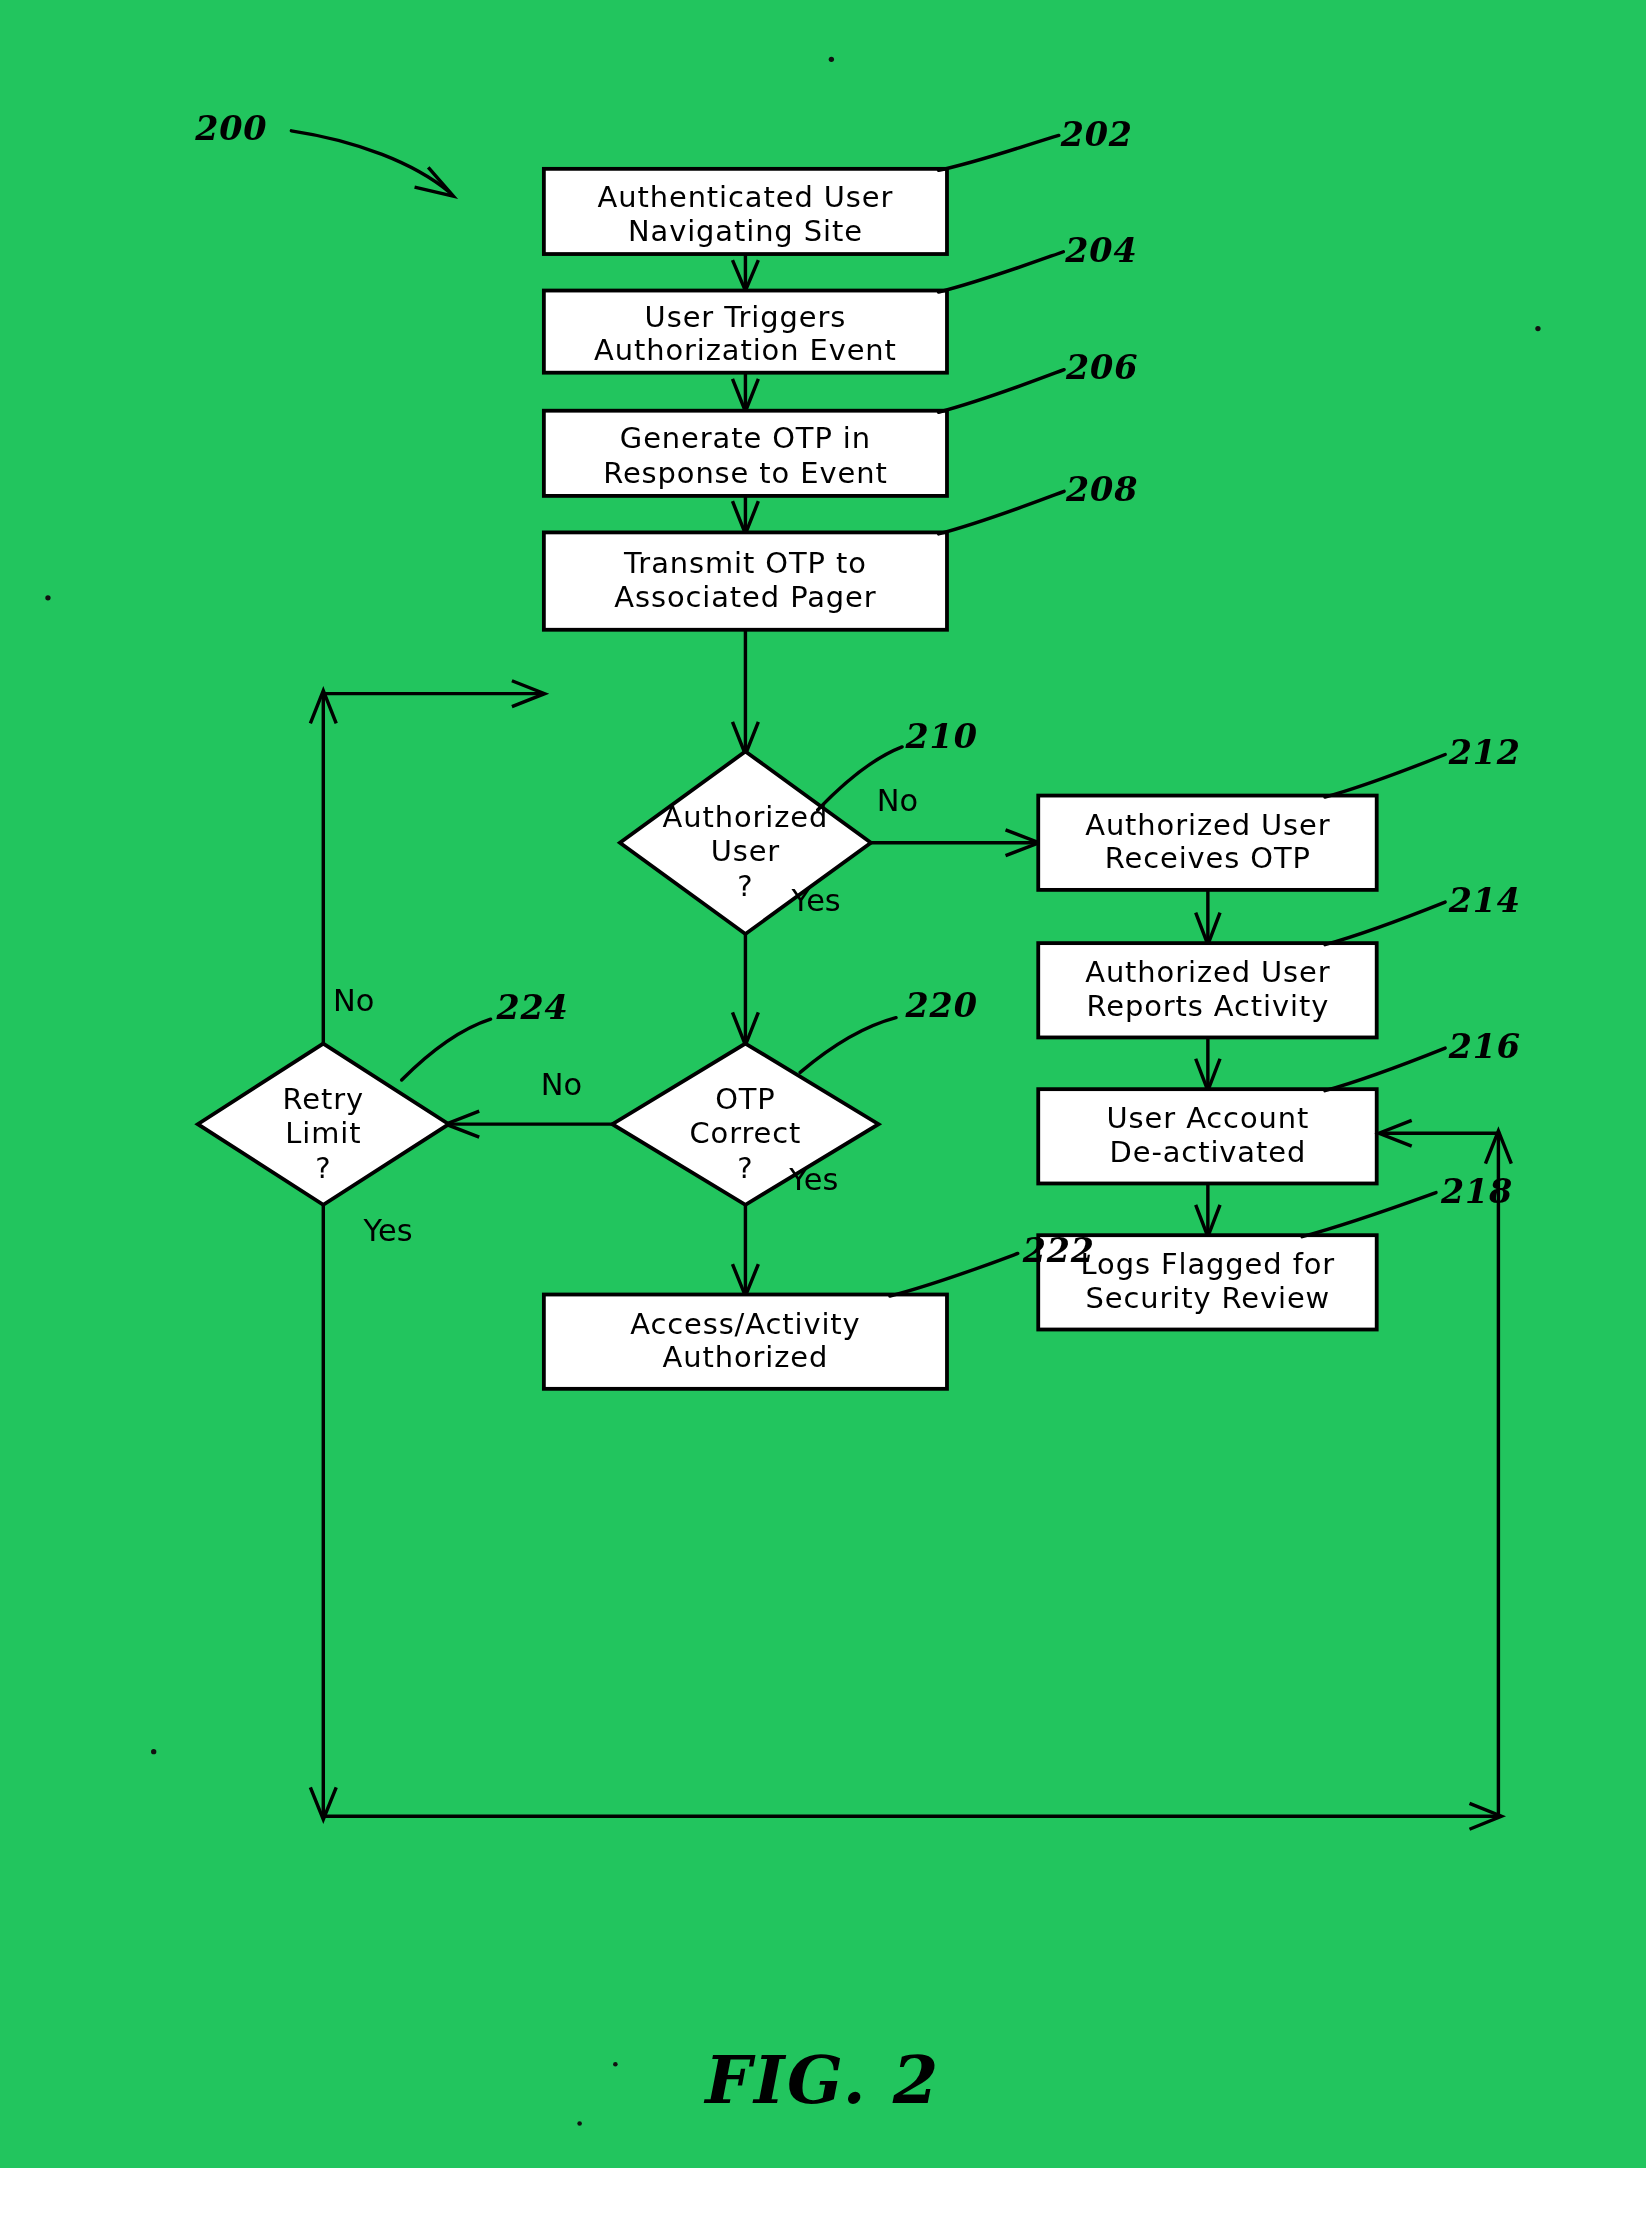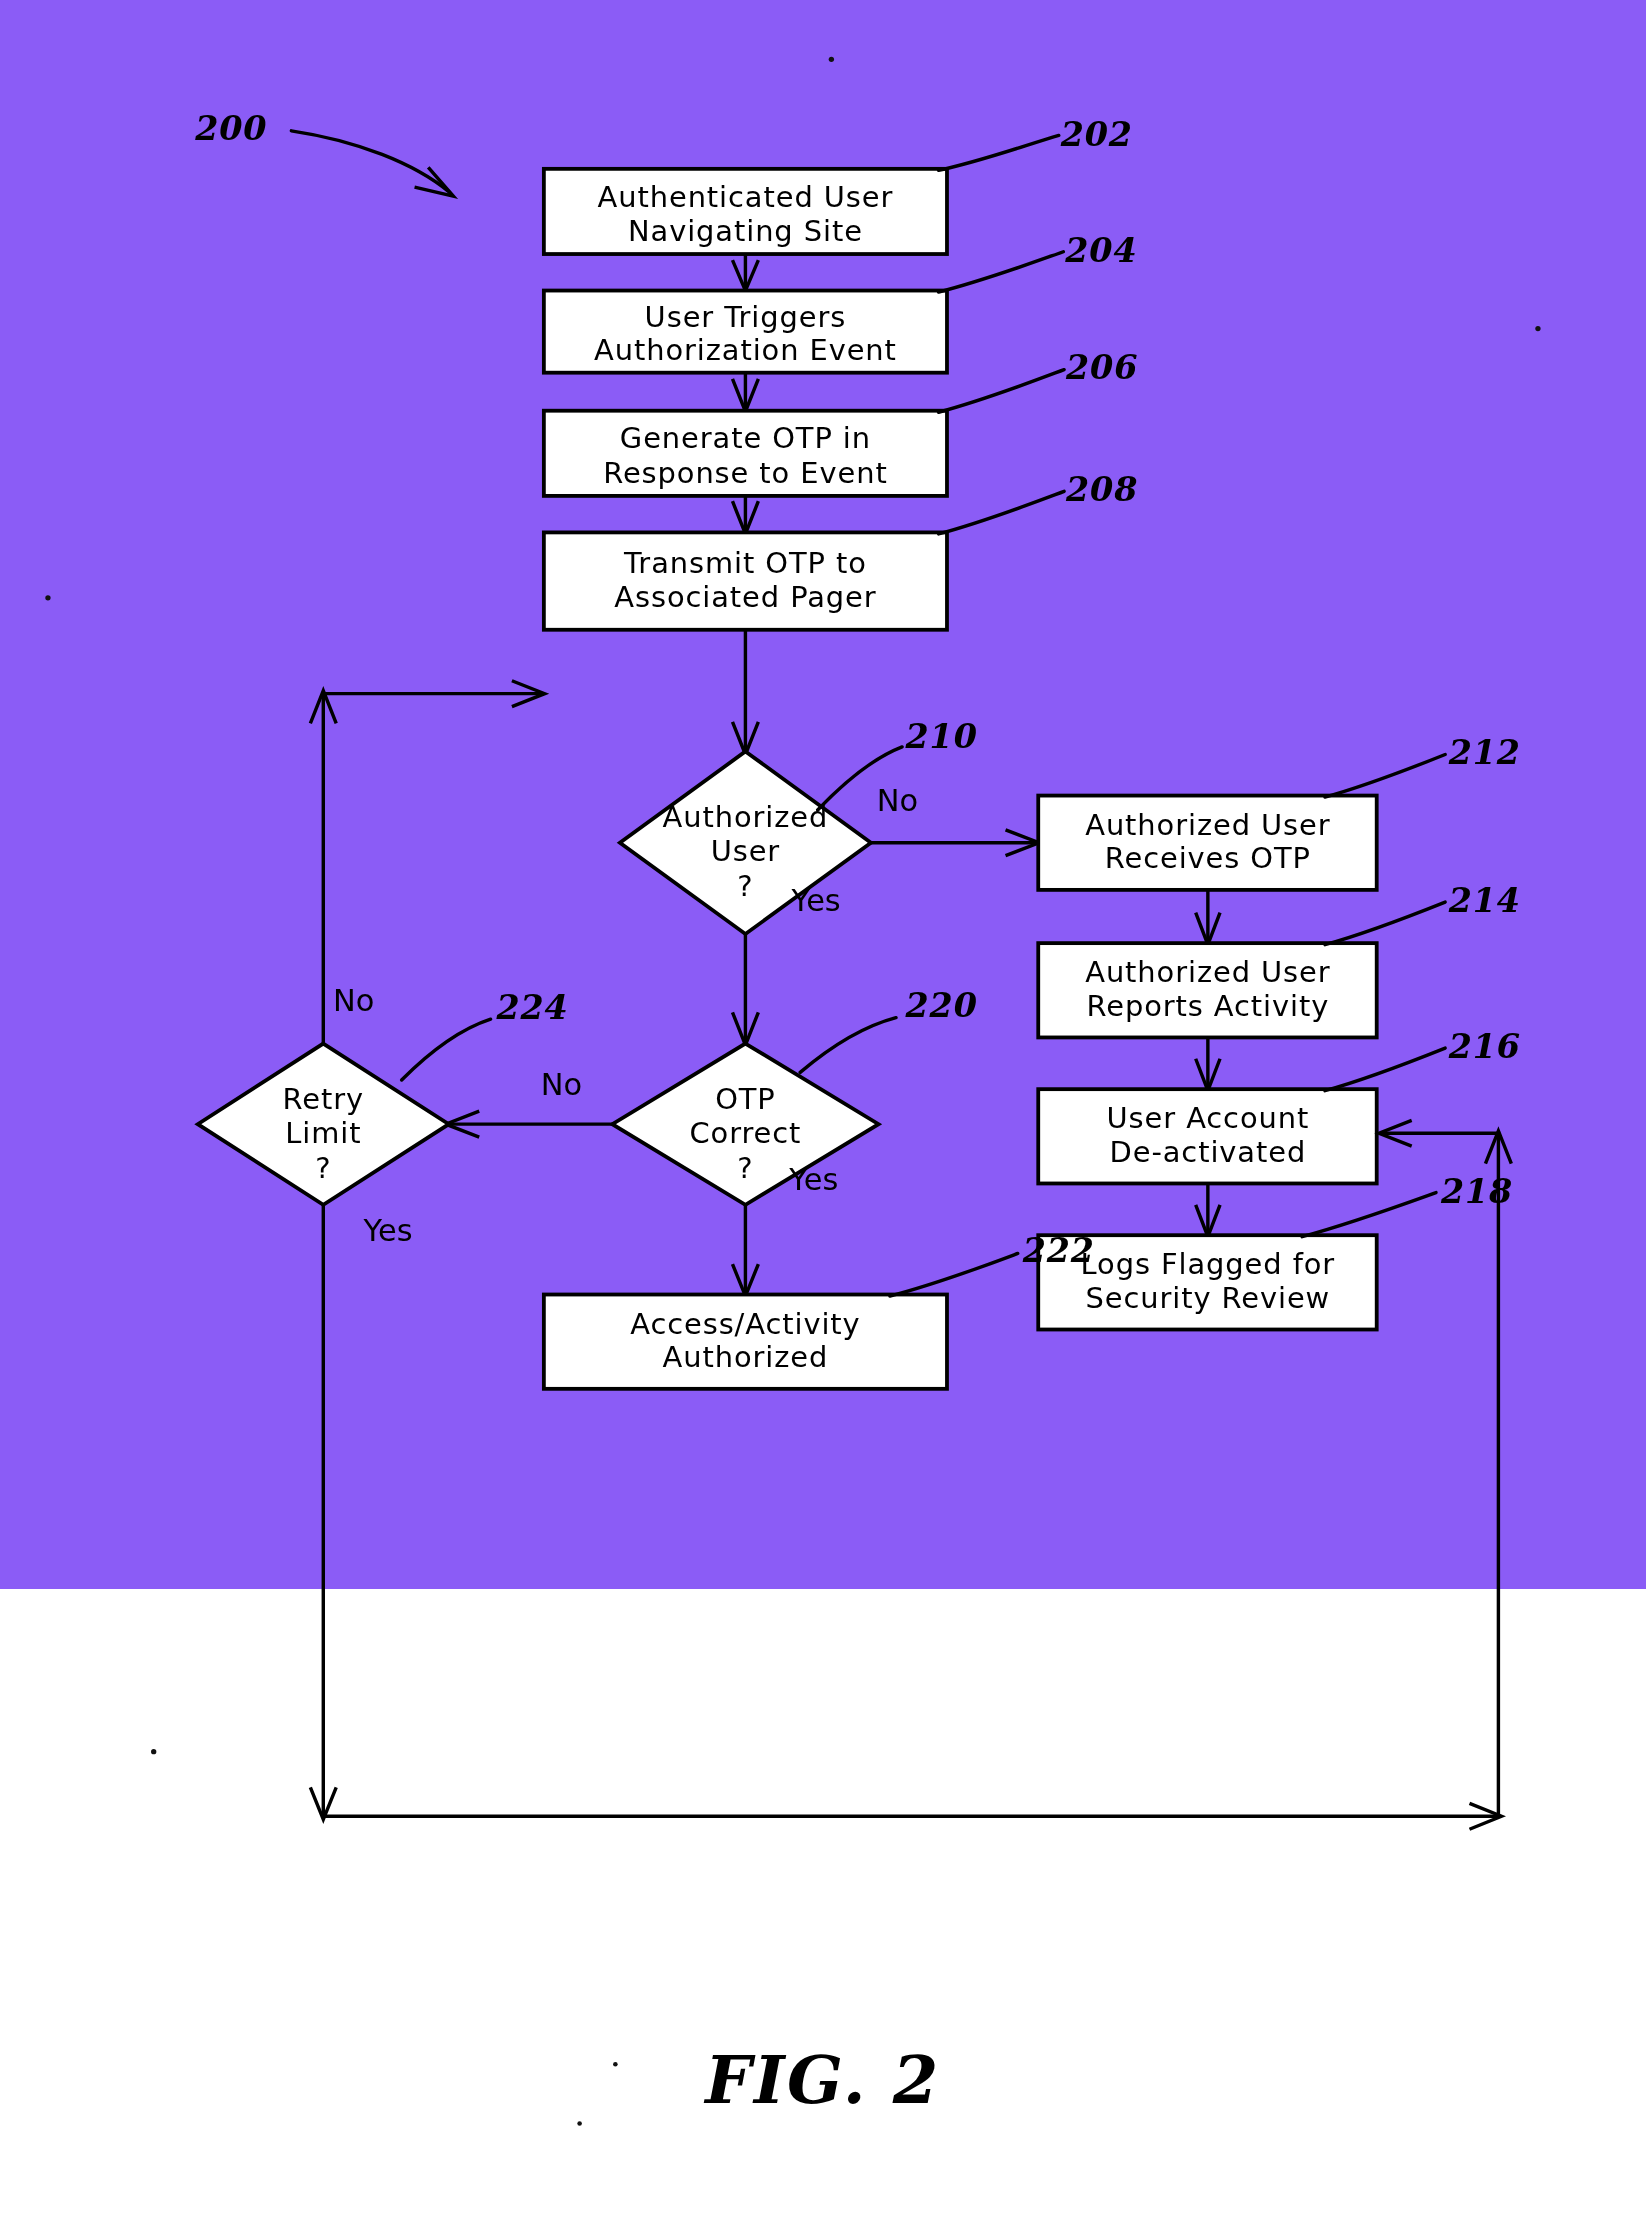--- a/index.html
+++ b/index.html
@@ -9,22 +9,22 @@
   }
   body {
     width: 1646px;
     height: 2227px;
     font-family: "DejaVu Sans", sans-serif;
     overflow: hidden;
   }
   #figure-root {
     position: relative;
     width: 1646px;
-    height: 1589px;
-    background: #8b5cf6;
+    height: 2168px;
+    background: #22c55e;
   }
   svg#flow {
     position: absolute;
     left: 0;
     top: 0;
     width: 1646px;
     height: 2227px;
     display: block;
   }
   .node-shape {

